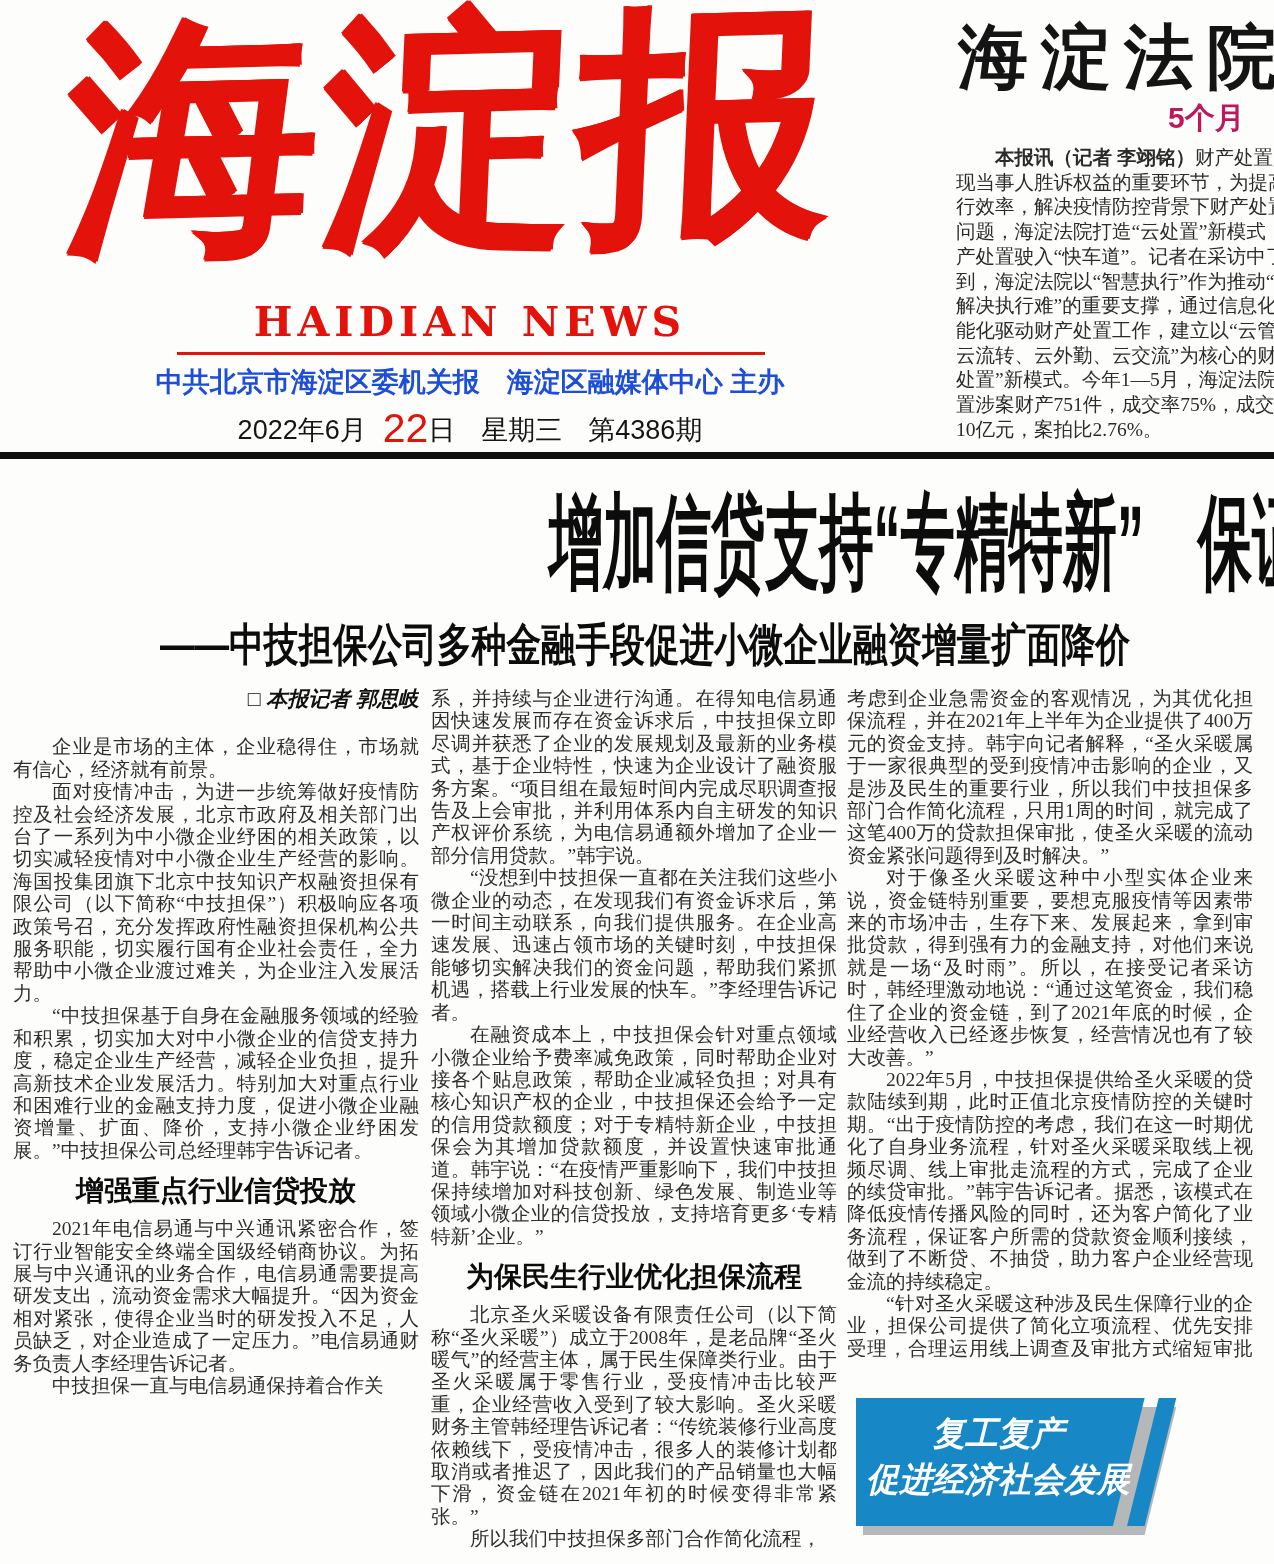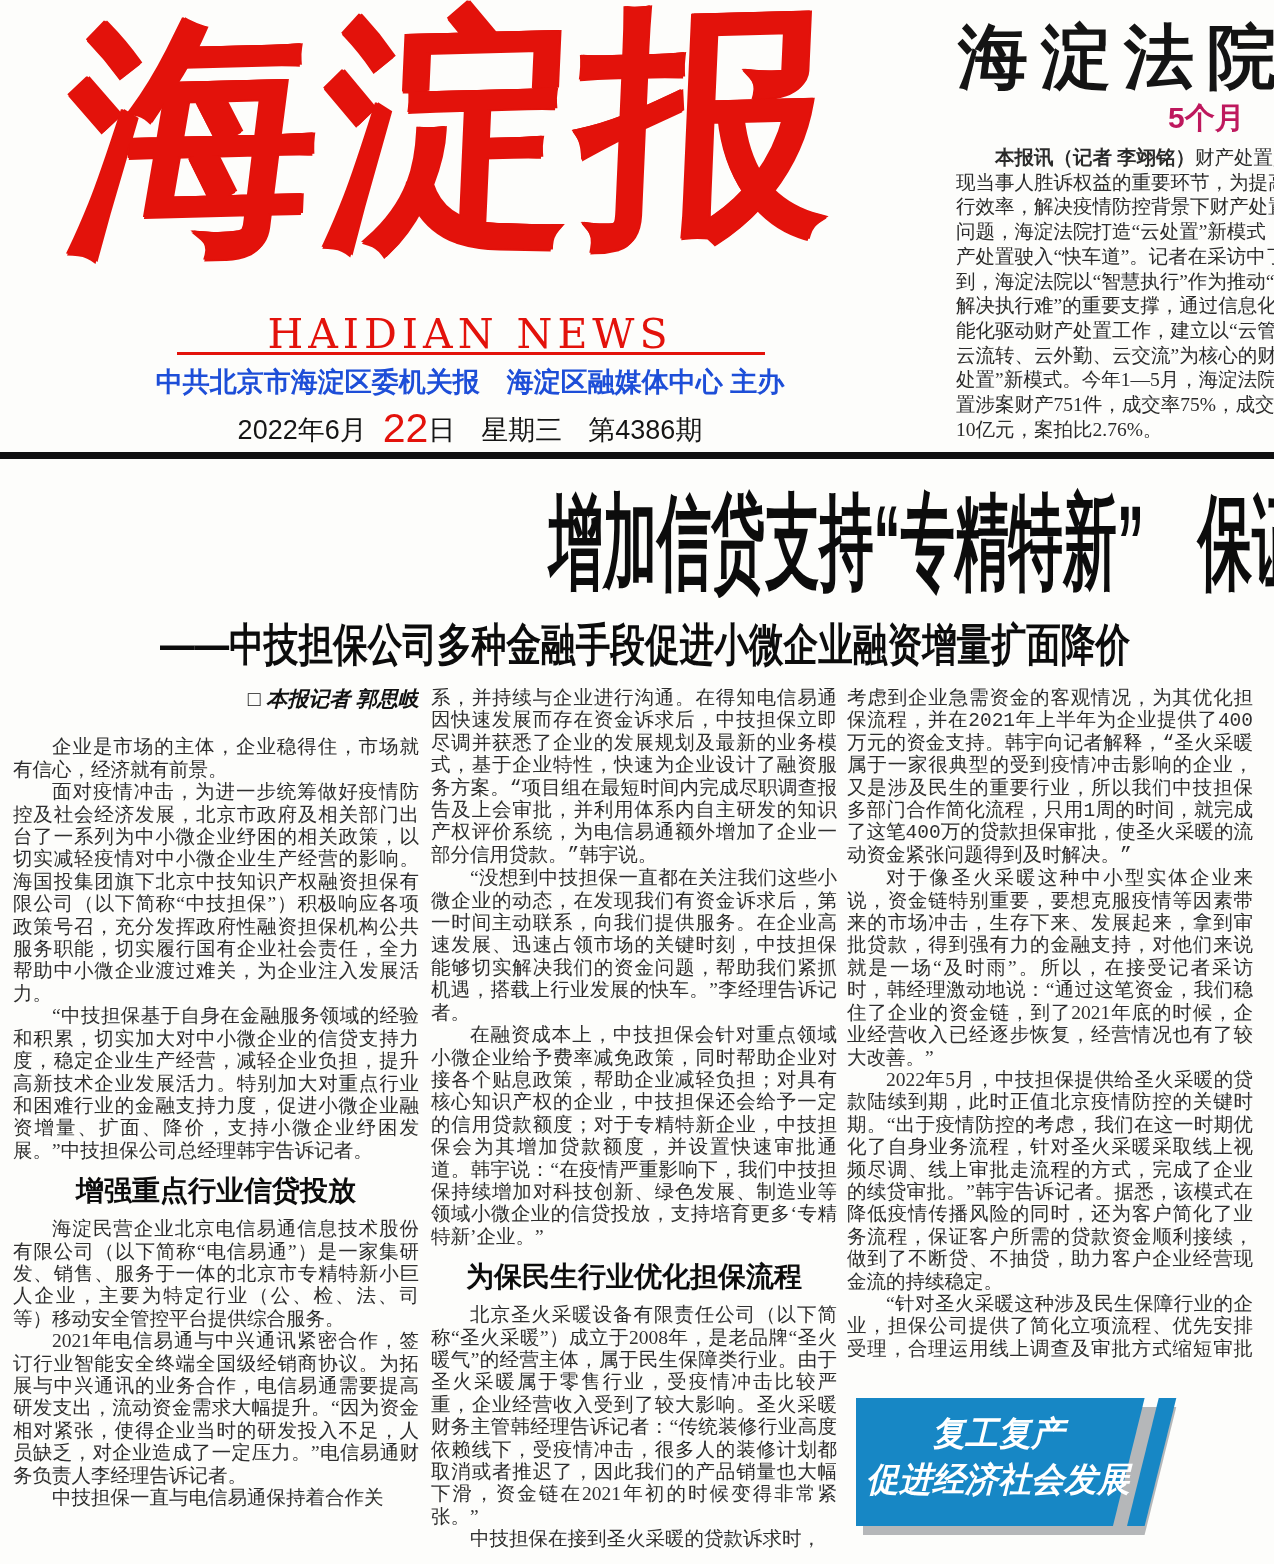--- a/index.html
+++ b/index.html
@@ -10,22 +10,22 @@
   }
   
   .logo{
     position:absolute;left:68px;top:-28px;width:870px;height:320px;
     font-size:250px;line-height:312px;font-weight:900;color:#e3120b;
     letter-spacing:6px;white-space:nowrap;transform:rotate(-1.5deg) skewX(-4deg);
     text-shadow:2px 0 0 #e3120b,0 2px 0 #e3120b,-1px 0 0 #e3120b;
     font-family:"DejaVu Serif","Liberation Serif",serif;
   }
   .logo-latin{
-    position:absolute;left:215px;top:310px;width:510px;text-align:center;
-    font-size:41px;font-weight:400;color:#e3120b;letter-spacing:5px;
+    position:absolute;left:215px;top:298px;width:510px;text-align:center;
+    font-size:41px;font-weight:700;color:#e3120b;letter-spacing:5px;
     font-family:"DejaVu Serif",serif;
   }
   .red-rule{position:absolute;left:177px;top:352px;width:588px;height:3px;background:#e3120b;}
   .organ{
     position:absolute;left:95px;top:364px;width:750px;text-align:center;
     font-size:27px;font-weight:700;color:#1d4ed8;
     font-family:"Liberation Sans","DejaVu Sans",sans-serif;
   }
   .dateline{
     position:absolute;left:95px;top:412px;width:750px;text-align:center;
@@ -74,21 +74,21 @@
     text-align:justify;font-size:19.5px;line-height:22.4px;color:#2e2e2e;
   }
   .col1{left:13px;}
   .col2{left:431px;}
   .col3{left:847px;height:672px;}
   .byline{
     font-family:"Liberation Sans","DejaVu Sans",sans-serif;
     font-weight:700;font-size:21px;color:#111;margin:0 0 26px 0;text-align:right;font-style:italic;
   }
   .col p{margin:0;text-indent:2em;}
-  .col p.cont{text-indent:0;font-family:Liberation Mono, monospace;}
+  .col p.cont{text-indent:0;}
   .col h3{
     font-family:"Liberation Sans","DejaVu Sans",sans-serif;
     font-size:28px;line-height:32px;font-weight:900;color:#0c0c0c;
     text-align:center;text-indent:0;margin:13px 0 11px 0;
   }
 
   
   .banner{position:absolute;left:856px;top:1398px;width:352px;height:128px;}
   .banner .shadow{
     position:absolute;left:7px;top:9px;width:100%;height:100%;background:#b5b7b9;
@@ -146,31 +146,30 @@
   <div class="subheadline">
     <span class="inner">——中技担保公司多种金融手段促进小微企业融资增量扩面降价</span>
   </div>
 
   <div class="col col1">
     <div class="byline">□ 本报记者 郭思岐</div>
   <p>企业是市场的主体，企业稳得住，市场就有信心，经济就有前景。</p>
       <p>面对疫情冲击，为进一步统筹做好疫情防控及社会经济发展，北京市政府及相关部门出台了一系列为中小微企业纾困的相关政策，以切实减轻疫情对中小微企业生产经营的影响。海国投集团旗下北京中技知识产权融资担保有限公司（以下简称“中技担保”）积极响应各项政策号召，充分发挥政府性融资担保机构公共服务职能，切实履行国有企业社会责任，全力帮助中小微企业渡过难关，为企业注入发展活力。</p>
       <p>“中技担保基于自身在金融服务领域的经验和积累，切实加大对中小微企业的信贷支持力度，稳定企业生产经营，减轻企业负担，提升高新技术企业发展活力。特别加大对重点行业和困难行业的金融支持力度，促进小微企业融资增量、扩面、降价，支持小微企业纾困发展。”中技担保公司总经理韩宇告诉记者。</p>
       <h3>增强重点行业信贷投放</h3>
-      <p>海淀民营企业北京电信易通信息技术股份有限公司（以下简称“电信易通”）是一家集研发、销售、服务于一体的北京市专精特新小巨人企业，主要为特定行业（公、检、法、司等）移动安全管控平台提供综合服务。</p>
       <p>2021年电信易通与中兴通讯紧密合作，签订行业智能安全终端全国级经销商协议。为拓展与中兴通讯的业务合作，电信易通需要提高研发支出，流动资金需求大幅提升。“因为资金相对紧张，使得企业当时的研发投入不足，人员缺乏，对企业造成了一定压力。”电信易通财务负责人李经理告诉记者。</p>
       <p>中技担保一直与电信易通保持着合作关</p>
     </div>
   <div class="col col2">
       <p class="cont">系，并持续与企业进行沟通。在得知电信易通因快速发展而存在资金诉求后，中技担保立即尽调并获悉了企业的发展规划及最新的业务模式，基于企业特性，快速为企业设计了融资服务方案。“项目组在最短时间内完成尽职调查报告及上会审批，并利用体系内自主研发的知识产权评价系统，为电信易通额外增加了企业一部分信用贷款。”韩宇说。</p>
       <p>“没想到中技担保一直都在关注我们这些小微企业的动态，在发现我们有资金诉求后，第一时间主动联系，向我们提供服务。在企业高速发展、迅速占领市场的关键时刻，中技担保能够切实解决我们的资金问题，帮助我们紧抓机遇，搭载上行业发展的快车。”李经理告诉记者。</p>
       <p>在融资成本上，中技担保会针对重点领域小微企业给予费率减免政策，同时帮助企业对接各个贴息政策，帮助企业减轻负担；对具有核心知识产权的企业，中技担保还会给予一定的信用贷款额度；对于专精特新企业，中技担保会为其增加贷款额度，并设置快速审批通道。韩宇说：“在疫情严重影响下，我们中技担保持续增加对科技创新、绿色发展、制造业等领域小微企业的信贷投放，支持培育更多‘专精特新’企业。”</p>
       <h3>为保民生行业优化担保流程</h3>
       <p>北京圣火采暖设备有限责任公司（以下简称“圣火采暖”）成立于2008年，是老品牌“圣火暖气”的经营主体，属于民生保障类行业。由于圣火采暖属于零售行业，受疫情冲击比较严重，企业经营收入受到了较大影响。圣火采暖财务主管韩经理告诉记者：“传统装修行业高度依赖线下，受疫情冲击，很多人的装修计划都取消或者推迟了，因此我们的产品销量也大幅下滑，资金链在2021年初的时候变得非常紧张。”</p>
-      <p>中技担保在接到圣火采暖的贷款诉求时，</p>
+      <p>所以我们中技担保多部门合作简化流程，</p>
     </div>
   <div class="col col3">
       <p class="cont">考虑到企业急需资金的客观情况，为其优化担保流程，并在2021年上半年为企业提供了400万元的资金支持。韩宇向记者解释，“圣火采暖属于一家很典型的受到疫情冲击影响的企业，又是涉及民生的重要行业，所以我们中技担保多部门合作简化流程，只用1周的时间，就完成了这笔400万的贷款担保审批，使圣火采暖的流动资金紧张问题得到及时解决。”</p>
       <p>对于像圣火采暖这种中小型实体企业来说，资金链特别重要，要想克服疫情等因素带来的市场冲击，生存下来、发展起来，拿到审批贷款，得到强有力的金融支持，对他们来说就是一场“及时雨”。所以，在接受记者采访时，韩经理激动地说：“通过这笔资金，我们稳住了企业的资金链，到了2021年底的时候，企业经营收入已经逐步恢复，经营情况也有了较大改善。”</p>
       <p>2022年5月，中技担保提供给圣火采暖的贷款陆续到期，此时正值北京疫情防控的关键时期。“出于疫情防控的考虑，我们在这一时期优化了自身业务流程，针对圣火采暖采取线上视频尽调、线上审批走流程的方式，完成了企业的续贷审批。”韩宇告诉记者。据悉，该模式在降低疫情传播风险的同时，还为客户简化了业务流程，保证客户所需的贷款资金顺利接续，做到了不断贷、不抽贷，助力客户企业经营现金流的持续稳定。</p>
       <p>“针对圣火采暖这种涉及民生保障行业的企业，担保公司提供了简化立项流程、优先安排受理，合理运用线上调查及审批方式缩短审批流程的手段，为企业提供金融支持。”韩宇介绍。</p>
     </div>
 
   <div class="banner">
     <div class="shadow"></div>

